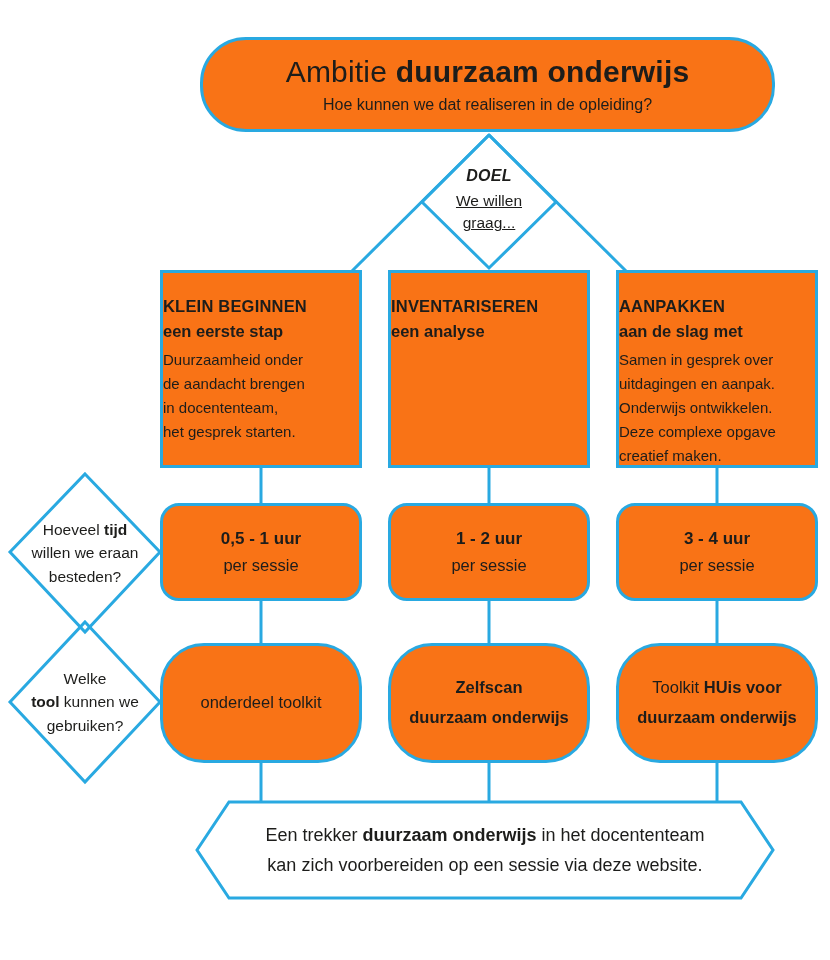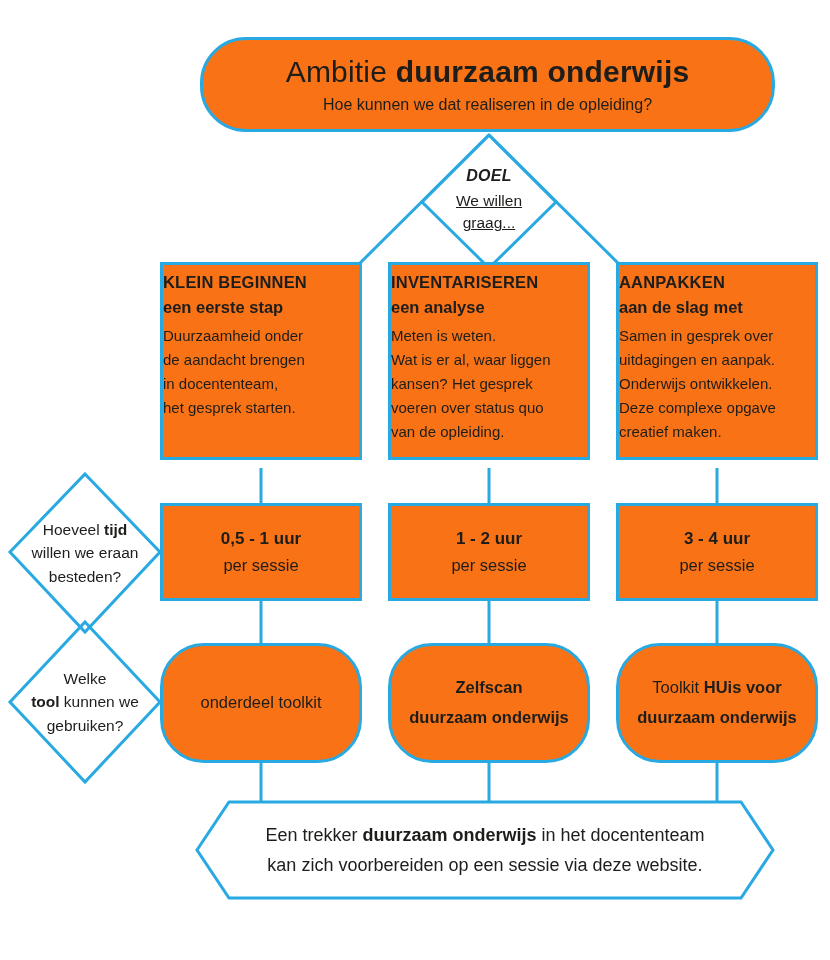--- a/index.html
+++ b/index.html
@@ -28,28 +28,28 @@
   }
   .banner-title{font-size:30px;white-space:nowrap;letter-spacing:.2px;}
   .banner-sub{font-size:16px;white-space:nowrap;}
 
   
   .c1{left:160px;width:202px;}
   .c2{left:388px;width:202px;}
   .c3{left:616px;width:202px;}
 
   
-  .col-box{top:262px;height:198px;padding-top:4px;}
+  .col-box{top:270px;height:198px;padding-top:20px;}
   .col-heading{font-weight:bold;font-size:16.5px;margin-top:4px;letter-spacing:.2px;white-space:nowrap;}
   .col-subheading{font-weight:bold;font-size:16.5px;margin-top:6px;white-space:nowrap;}
   .col-body{margin-top:7px;font-size:15px;line-height:1.6;}
   .col-body div{white-space:nowrap;}
 
   
-  .time-box{top:503px;height:98px;display:flex;flex-direction:column;align-items:center;justify-content:center;gap:7px;}
+  .time-box{top:503px;height:98px;display:flex;flex-direction:column;align-items:center;justify-content:center;gap:7px;border-radius:19px;}
   .time-duration{font-weight:bold;font-size:17px;white-space:nowrap;}
   .time-unit{font-size:16.5px;white-space:nowrap;}
 
   
   .tool-box{top:643px;height:120px;border-radius:44px;display:flex;flex-direction:column;align-items:center;justify-content:center;gap:4px;font-size:16.5px;}
   .tool-line{white-space:nowrap;line-height:1.55;}
 
   
   .q-text{position:absolute;left:20px;width:130px;text-align:center;font-size:15.5px;line-height:1.5;}
   .q1{top:518px;}
@@ -116,27 +116,20 @@
       <div>Duurzaamheid onder</div>
       <div>de aandacht brengen</div>
       <div>in docententeam,</div>
       <div>het gesprek starten.</div>
     </div>
   </div>
 
   <div class="box col-box c2">
     <div class="col-heading">INVENTARISEREN</div>
     <div class="col-subheading">een analyse</div>
-    <div class="col-body">
-      <div>Meten is weten.</div>
-      <div>Wat is er al, waar liggen</div>
-      <div>kansen? Het gesprek</div>
-      <div>voeren over status quo</div>
-      <div>van de opleiding.</div>
-    </div>
   </div>
 
   <div class="box col-box c3">
     <div class="col-heading">AANPAKKEN</div>
     <div class="col-subheading">aan de slag met</div>
     <div class="col-body">
       <div>Samen in gesprek over</div>
       <div>uitdagingen en aanpak.</div>
       <div>Onderwijs ontwikkelen.</div>
       <div>Deze complexe opgave</div>

